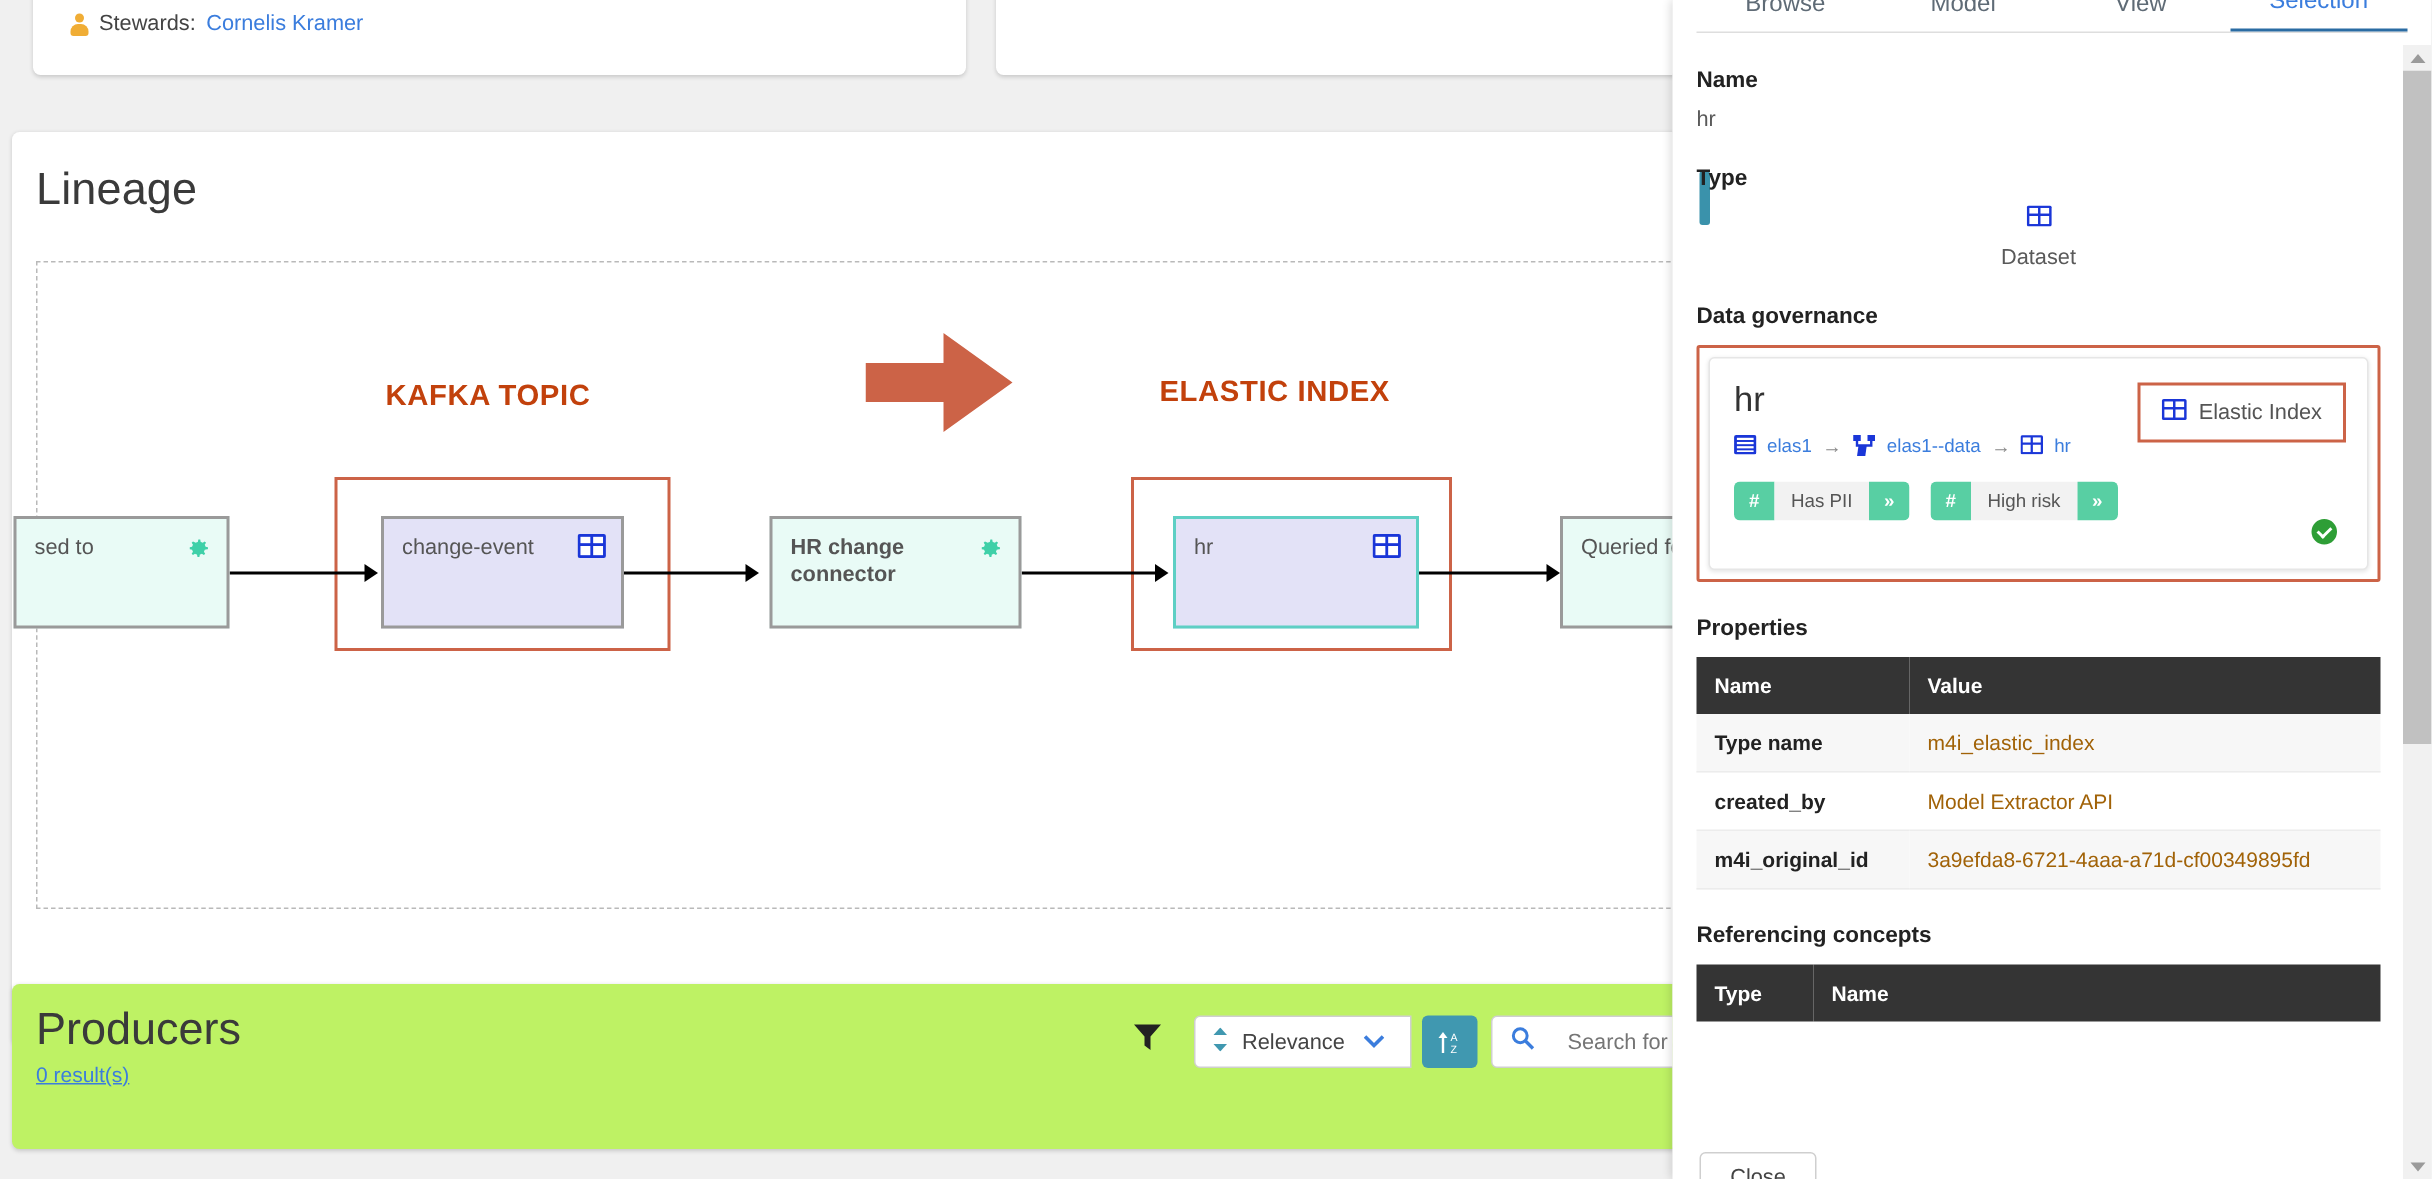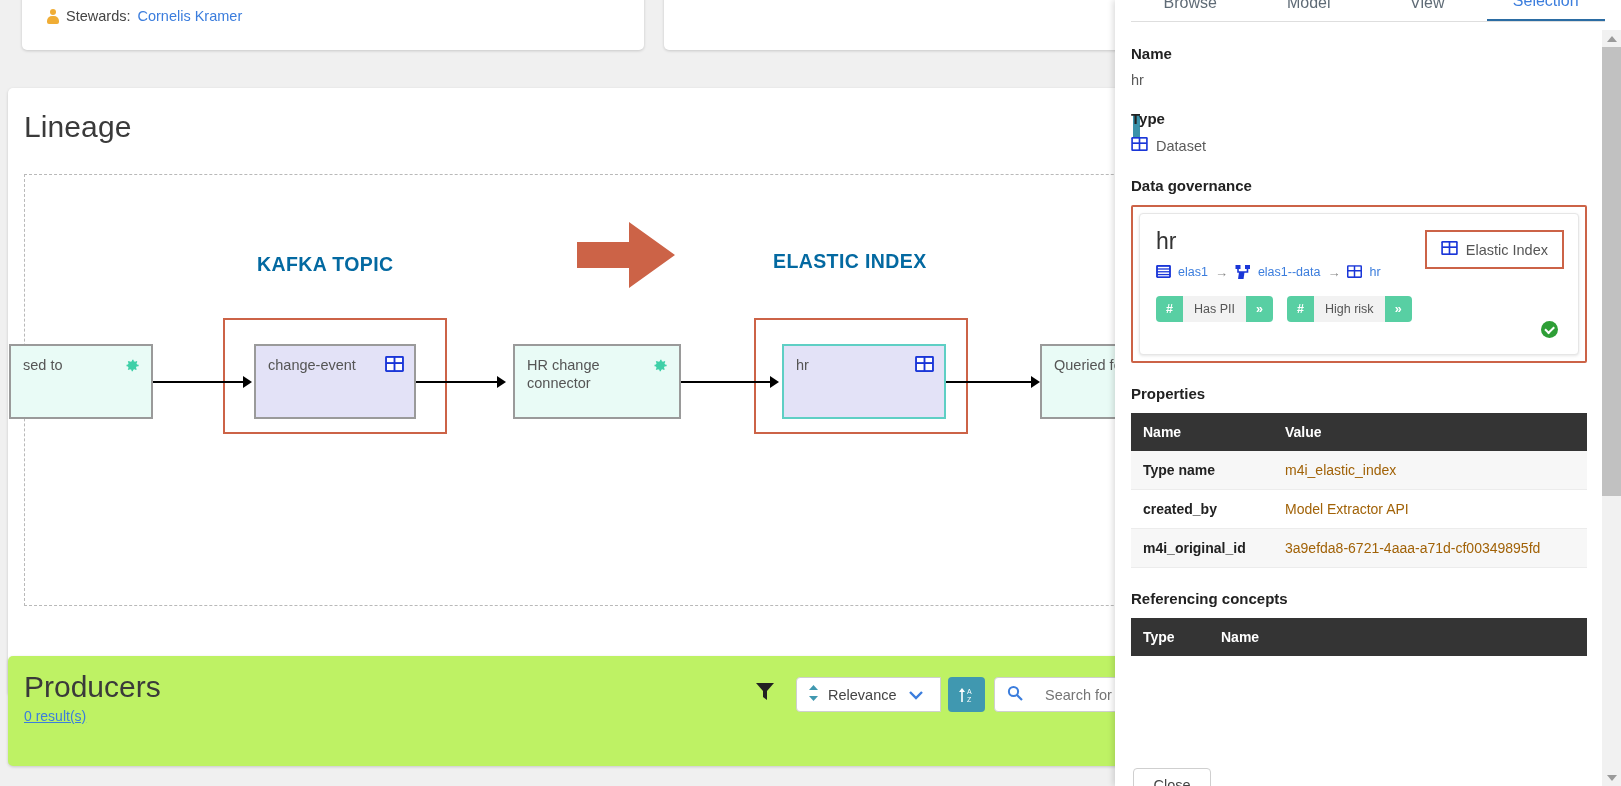--- a/index.html
+++ b/index.html
@@ -98,21 +98,21 @@
   .node .n-icon { position:absolute; right:10px; top:10px; }
 
   .gear-icon { width:19px; height:19px; display:block; }
   .grid-icon { width:19px; height:16px; display:block; }
 
   .group-box {
     position:absolute; border:2px solid #cc6347; background:transparent;
   }
   .group-label {
     position:absolute; font-size:19.5px; font-weight:bold;
-    color:#0369a1; letter-spacing:.4px; white-space:nowrap;
+    color:#c2410c; letter-spacing:.4px; white-space:nowrap;
   }
   .edge { position:absolute; height:2px; background:#000; }
   .arrow-head {
     position:absolute; width:0; height:0;
     border-top:6px solid transparent;
     border-bottom:6px solid transparent;
     border-left:9px solid #000;
   }
   .big-arrow { position:absolute; }
 
@@ -183,21 +183,21 @@
   .panel-body {
     position:absolute; left:0; top:23px;
     width:488px; height:763px;
     overflow:hidden;
     padding:0 16px;
   }
   .field-label {
     font-size:15px; font-weight:bold; color:#222; margin-top:22px;
   }
   .field-value { font-size:14.5px; color:#5a5a5a; margin-top:10px; }
-  .type-row { display:flex; align-items:center; gap:8px; margin-top:10px; }
+  .type-row { display:flex; align-items:center; gap:8px; margin-top:10px;flex-direction:column; }
 
   .gov-outer {
     margin-top:11px; border:2px solid #cc6347;
     padding:6px; border-radius:2px;
   }
   .gov-card {
     background:#fff; border:1px solid #e6e6e6; border-radius:4px;
     box-shadow:0 1px 3px rgba(0,0,0,.10);
     padding:14px 16px 16px 16px; position:relative; min-height:142px;
   }
@@ -339,21 +339,21 @@
             <svg class="grid-icon" viewBox="0 0 20 17">
               <rect x="0" y="0" width="20" height="17" rx="1.5" fill="#1a36d8"></rect>
               <rect x="2" y="2" width="7" height="4.5" fill="#fff"></rect>
               <rect x="11" y="2" width="7" height="4.5" fill="#fff"></rect>
               <rect x="2" y="8.5" width="7" height="6.5" fill="#fff"></rect>
               <rect x="11" y="8.5" width="7" height="6.5" fill="#fff"></rect>
             </svg>
           </span>
         </div>
 
-        <div class="node teal" style="left:488px; top:169px; width:168px; height:75px;">
+        <div class="node teal" style="left:488px; top:169px; width:168px; height:75px;font-weight:bold;">
           <span class="label">HR change connector</span>
           <span class="n-icon">
             <svg class="gear-icon" viewBox="0 0 24 24" fill="#3fd0a8">
               <path d="M12 8a4 4 0 100 8 4 4 0 000-8zm0 6a2 2 0 110-4 2 2 0 010 4z"></path>
               <path d="M21 12.8v-1.6l-2-.4a7 7 0 00-.7-1.7l1.1-1.7-1.1-1.1-1.7 1.1a7 7 0 00-1.7-.7l-.4-2h-1.6l-.4 2a7 7 0 00-1.7.7L8.4 6.3 7.3 7.4l1.1 1.7a7 7 0 00-.7 1.7l-2 .4v1.6l2 .4c.16.6.4 1.16.7 1.7l-1.1 1.7 1.1 1.1 1.7-1.1c.54.3 1.1.54 1.7.7l.4 2h1.6l.4-2c.6-.16 1.16-.4 1.7-.7l1.7 1.1 1.1-1.1-1.1-1.7c.3-.54.54-1.1.7-1.7l2-.4z"></path>
             </svg>
           </span>
         </div>
 
         <div class="node lilac selected" style="left:757px; top:169px; width:164px; height:75px;">

